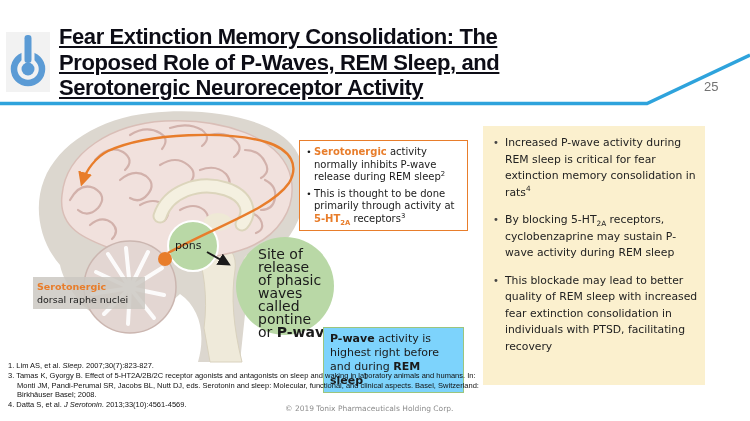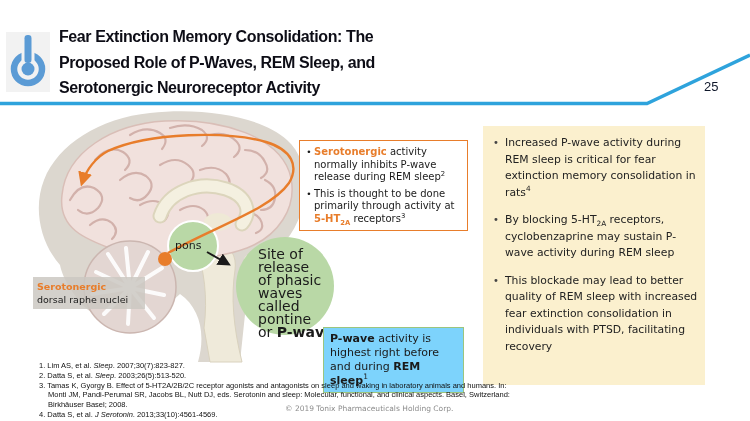--- a/index.html
+++ b/index.html
@@ -7,25 +7,25 @@
     position:relative;width:750px;height:421px;background:#ffffff;overflow:hidden;
     font-family:"DejaVu Sans",sans-serif;color:#1c1c1c;
   }
   
   .logo{
     position:absolute;left:6px;top:32px;width:44px;height:60px;background:#f2f2f2;
   }
   .title{
     position:absolute;left:59px;top:24px;width:600px;
     font-family:"Liberation Sans",sans-serif;font-weight:bold;
-    font-size:16px;line-height:25.5px;letter-spacing:-0.4px;color:#0d0d16;
+    font-size:22px;line-height:25.5px;letter-spacing:-0.4px;color:#0d0d16;text-decoration:underline;
   }
   .page-num{
     position:absolute;left:704px;top:79px;width:34px;
-    font-family:"Liberation Sans",sans-serif;font-size:13px;color:#0f172a;
+    font-family:"Liberation Sans",sans-serif;font-size:13px;color:#737373;
   }
   .deco-svg{position:absolute;left:0;top:0;width:750px;height:421px;}
   
   .pons-label{
     position:absolute;left:175px;top:239px;width:36px;text-align:left;
     font-size:11px;color:#1a1a1a;
   }
   .site-text{
     position:absolute;left:258px;top:248px;width:96px;
     font-size:14px;line-height:13px;color:#1a1a1a;
@@ -61,21 +61,21 @@
   .pbullet{display:flex;}
   .pbullet + .pbullet{margin-top:11px;}
   .pbullet .dot{width:12px;flex:none;font-size:10px;color:#444;}
   .panel-footnote{
     position:absolute;left:483px;top:392px;width:215px;
     font-size:7.5px;line-height:10.5px;color:#5a5a5a;
   }
   
   .refs{
     position:absolute;left:8px;top:361px;width:474px;
-    font-family:"Liberation Sans",sans-serif;font-size:7.5px;line-height:9.8px;color:#111;margin-left:31px;
+    font-family:"Liberation Sans",sans-serif;font-size:7.5px;line-height:9.8px;color:#111;
   }
   .ref{text-indent:-9px;padding-left:9px;}
   .copyright{
     position:absolute;left:285px;top:404px;width:200px;
     font-size:7.5px;color:#8c8c8c;
   }
 </style>
 </head>
 <body>
 
@@ -203,20 +203,19 @@
     </div>
     <div class="pbullet">
       <span class="dot">•</span>
       <div><span>This blockade may lead to better quality of REM sleep with increased fear extinction consolidation in individuals with PTSD, facilitating recovery</span></div>
     </div>
   </div>
 
 
   <div class="refs">
     <div class="ref"><span>1. Lim AS, et al. </span><i>Sleep</i><span>. 2007;30(7):823-827.</span></div>
-    <div class="ref"><span>2. Datta S, et al. </span><i>Sleep</i><span>. 2003;26(5):513-520.</span></div>
     <div class="ref"><span>3. Tamas K, Gyorgy B. Effect of 5-HT2A/2B/2C receptor agonists and antagonists on sleep and waking in laboratory animals and humans. In: Monti JM, Pandi-Perumal SR, Jacobs BL, Nutt DJ, eds. Serotonin and sleep: Molecular, functional, and clinical aspects. Basel, Switzerland: Birkhäuser Basel; 2008.</span><i></i><span></span></div>
     <div class="ref"><span>4. Datta S, et al. </span><i>J Serotonin</i><span>. 2013;33(10):4561-4569.</span></div>
   </div>
 
   <div class="copyright">© 2019 Tonix Pharmaceuticals Holding Corp.</div>
 
 </div>
 
 </body></html>

